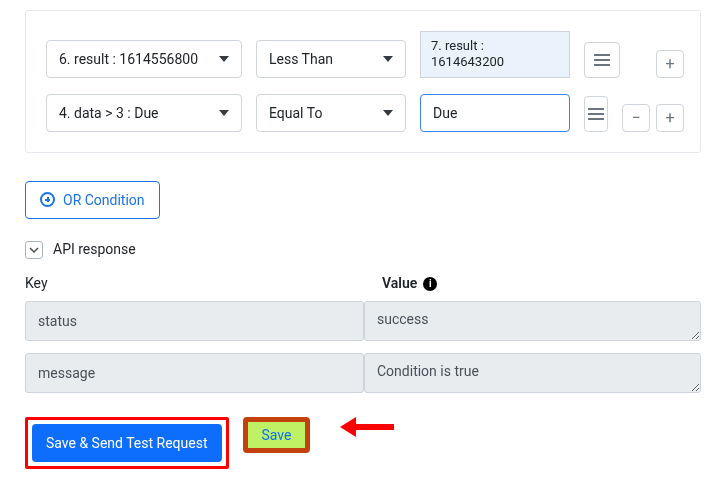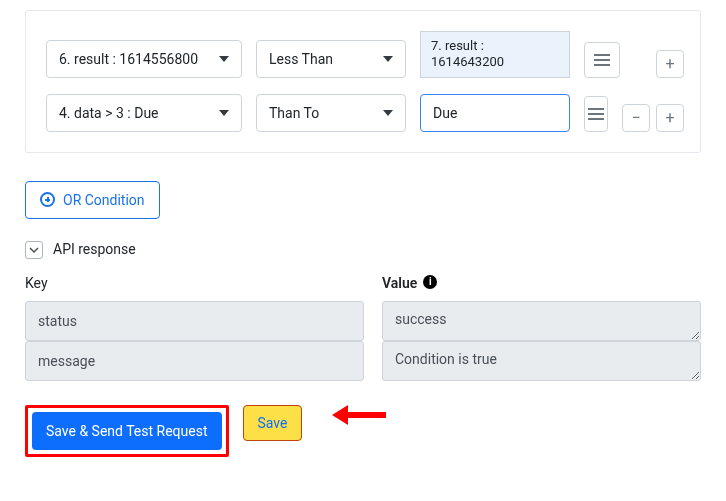--- a/index.html
+++ b/index.html
@@ -21,29 +21,29 @@
 .or-btn{border:1px solid #1a73e8;color:#1a73e8;background:#fff;border-radius:4px;height:38px;padding:0 14px;display:inline-flex;align-items:center;gap:8px;cursor:pointer;font-size:14px}
 .plus-circle{width:15px;height:15px;border:2px solid #1a73e8;border-radius:50%;position:relative;display:inline-block}
 .plus-circle::before,.plus-circle::after{content:"";position:absolute;background:#1a73e8}
 .plus-circle::before{left:3px;right:3px;top:5px;height:2px}
 .plus-circle::after{top:3px;bottom:3px;left:5px;width:2px}
 .section-toggle{display:flex;align-items:flex-start;gap:10px;margin:22px 0 16px}
 .chev{width:18px;height:18px;border:1px solid #adb5bd;border-radius:3px;display:flex;align-items:center;justify-content:center;cursor:pointer}
 .chev svg{width:10px;height:10px}
 .kv-head{display:flex;margin-bottom:10px}
 .kv-head .k{flex:0 0 357px;font-weight:400}
-.kv-head .v{font-weight:600;display:flex;align-items:flex-start;gap:6px}
+.kv-head .v{font-weight:600;display:flex;align-items:flex-end;gap:6px}
 .info{width:14px;height:14px;border-radius:50%;background:#000;color:#fff;display:inline-flex;align-items:center;justify-content:center;font-size:10px;font-weight:700}
-.kv-row{display:flex;gap:18px;}
+.kv-row{display:flex;margin-bottom:12px}
 .kv-input{flex:0 0 339px;height:40px;border:1px solid #ced4da;background:#e9ecef;border-radius:3px;padding:0 12px;font-size:14px;color:#495057}
 .kv-ta{flex:1;min-height:40px;height:40px;border:1px solid #ced4da;background:#e9ecef;border-radius:3px;padding:9px 12px;font-size:14px;color:#495057;resize:both}
 .actions{display:flex;align-items:flex-start;gap:14px;margin-top:24px;position:relative}
 .highlight{border:3px solid #ff0000;padding:4px;border-radius:2px;display:inline-block}
 .btn-primary{background:#0d6efd;color:#fff;border:none;border-radius:4px;height:38px;padding:0 14px;font-size:14px;cursor:pointer}
-.btn-outline{background:#fde047;color:#0d6efd;border:1px solid #c2410c;border-radius:4px;height:36px;padding:0 14px;font-size:14px;cursor:pointer}
+.btn-outline{background:#bef264;color:#0d6efd;border:5px solid #c2410c;border-radius:4px;height:36px;padding:0 14px;font-size:14px;cursor:pointer}
 .arrow{display:inline-flex;align-items:center;margin-left:16px}
 .arrow-line{width:38px;height:6px;background:#ff0000}
 .arrow-head{width:0;height:0;border-top:10px solid transparent;border-bottom:10px solid transparent;border-right:16px solid #ff0000}
 </style>
 </head>
 <body>
 
 
 
 <div class="conditions-box">
@@ -72,21 +72,21 @@
   </div>
   <div class="cond-row">
     <div class="dd">
         <div class="dd-btn dd-left">
           <span>4. data &gt; 3 : Due</span>
           <span class="caret"></span>
         </div>
       </div>
     <div class="dd">
         <div class="dd-btn dd-op">
-          <span>Than To</span>
+          <span>Equal To</span>
           <span class="caret"></span>
         </div>
       </div>
     <input class="txt-right" value="Due" style="">
     <div class="hamburger">
         <span></span>
         <span></span>
         <span></span>
       </div>
     <div class="pm-wrap">

